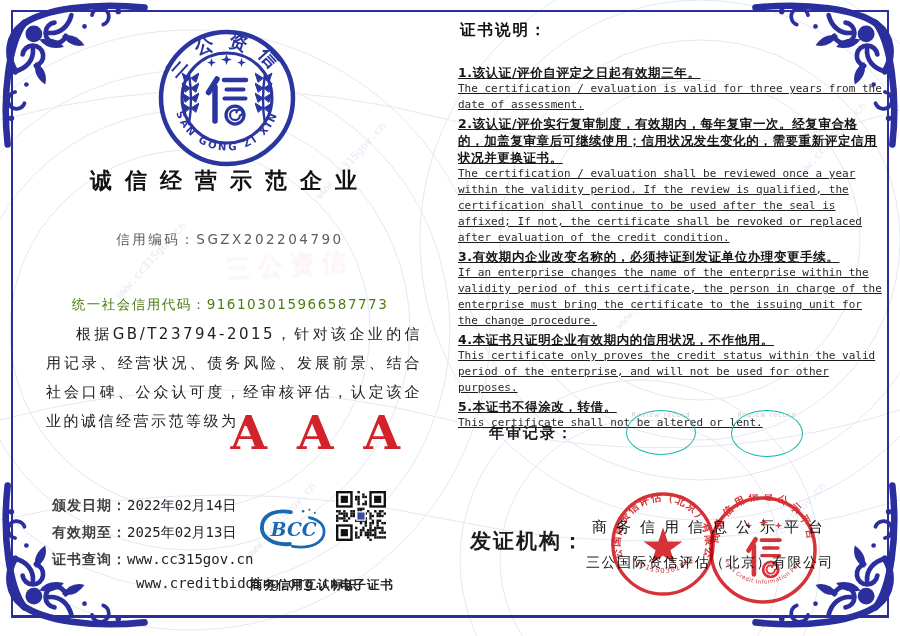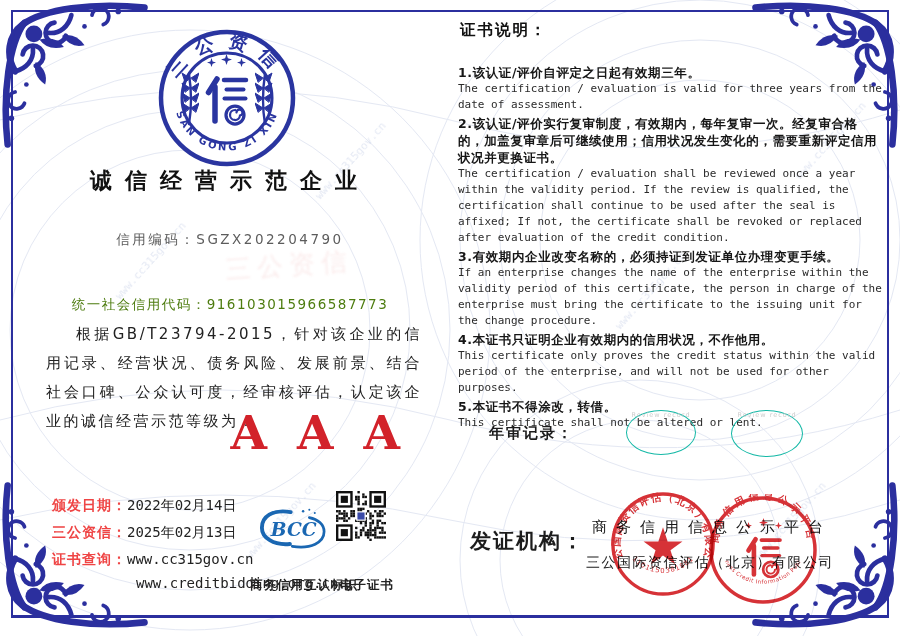--- a/index.html
+++ b/index.html
@@ -27,33 +27,33 @@
   .uscc{position:absolute;left:30px;top:296px;width:400px;text-align:center;
          font-size:13.5px;color:#4d7c0f;letter-spacing:1.5px;font-weight:400;z-index:3;}
   .body-par{position:absolute;left:46px;top:320px;width:376px;font-size:15px;
          line-height:29px;letter-spacing:2.5px;color:#222;text-indent:2em;
          text-align:justify;z-index:3;}
   .grade{position:absolute;left:30px;top:405px;width:400px;text-align:right;
          font-family:"DejaVu Serif","Liberation Serif",serif;font-weight:bold;
          font-size:47px;color:#d2222a;letter-spacing:30px;text-indent:30px;z-index:3;}
   .meta{position:absolute;left:52px;top:497px;z-index:3;font-size:14px;}
   .meta .row{margin-bottom:9px;white-space:nowrap;}
-  .meta .lab{font-weight:bold;color:#ef4444;letter-spacing:1px;margin-top:40px;}
+  .meta .lab{font-weight:bold;color:#404040;letter-spacing:1px;margin-top:40px;}
   .meta .val{font-family:"DejaVu Sans Mono","Liberation Mono",monospace;color:#222;}
   .meta .url2{margin-left:84px;margin-top:-3px;}
   .bcc{position:absolute;left:258px;top:505px;width:70px;height:50px;z-index:3;}
   .qr{position:absolute;left:336px;top:491px;width:50px;height:50px;z-index:3;}
   .foot-lab{position:absolute;font-size:12.5px;font-weight:bold;color:#222;letter-spacing:1px;z-index:3;}
   .foot-lab.mutual{left:250px;top:577px;}
   .foot-lab.ecert{left:340px;top:577px;}
 
   
   .instr-head{position:absolute;left:460px;top:20px;font-size:15.5px;font-weight:bold;
          letter-spacing:2px;color:#111;z-index:3;}
-  .instr{position:absolute;left:458px;top:62px;width:424px;z-index:3;}
+  .instr{position:absolute;left:458px;top:62px;width:424px;z-index:3;text-decoration:underline;}
   .instr .zh{font-size:12.5px;font-weight:bold;color:#161616;letter-spacing:.6px;line-height:17px;margin-top:2px;}
   .instr .en{font-family:"DejaVu Sans Mono","Liberation Mono",monospace;font-size:11px;
          color:#2a2a2a;line-height:16px;}
   .review-label{position:absolute;left:462px;top:424px;font-size:15px;font-weight:bold;
          letter-spacing:2px;z-index:3;margin-left:27px;}
   .oval{position:absolute;border:1px solid #14b8a6;border-radius:50%;display:flex;
         align-items:flex-start;justify-content:center;z-index:3;background:transparent;}
   .oval span{font-size:6.5px;color:#cccccc;letter-spacing:1px;}
   .oval.o1{left:626px;top:410px;width:68px;height:43px;}
   .oval.o2{left:731px;top:410px;width:70px;height:45px;}
@@ -194,21 +194,21 @@
   <div class="red-watermark">三公资信</div>
   <div class="uscc">统一社会信用代码：916103015966587773</div>
   <div class="body-par">根据GB/T23794-2015，针对该企业的信用记录、经营状况、债务风险、发展前景、结合社会口碑、公众认可度，经审核评估，认定该企业的诚信经营示范等级为：</div>
   <div class="grade">AAA</div>
 
   <div class="meta">
     <div class="row">
       <span class="lab">颁发日期：</span><span class="val">2022年02月14日</span>
     </div>
     <div class="row">
-      <span class="lab">三公资信：</span><span class="val">2025年02月13日</span>
+      <span class="lab">有效期至：</span><span class="val">2025年02月13日</span>
     </div>
     <div class="row">
       <span class="lab">证书查询：</span><span class="val">www.cc315gov.cn</span>
     </div>
     <div class="row url2">
       <span class="val">www.creditbidding.org.cn</span>
     </div>
   </div>
 
   <svg class="bcc" viewBox="0 0 90 62">

